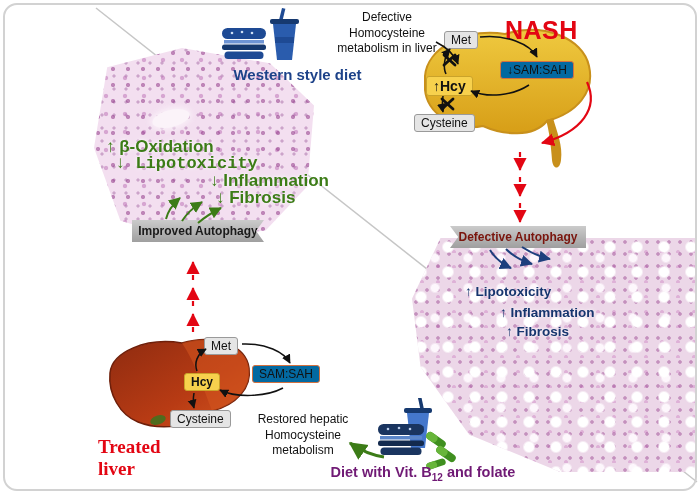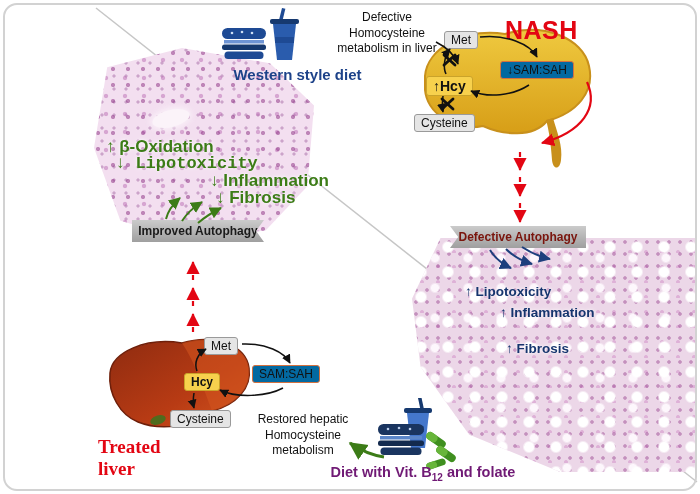--- a/index.html
+++ b/index.html
@@ -121,21 +121,21 @@
 
   <div class="mbox" style="left:444px; top:31px;">Met</div>
   <div class="mbox salmon" style="left:500px; top:61px;">↓SAM:SAH</div>
   <div class="mbox yellow big" style="left:426px; top:76px;">↑Hcy</div>
   <div class="mbox" style="left:414px; top:114px;">Cysteine</div>
 
   <div class="ribbon ribbon-notch-left defective-text" style="left:450px; top:226px; width:136px; height:22px;">Defective Autophagy</div>
 
   <div class="outcome blue" style="left:465px; top:284px;">↑ Lipotoxicity</div>
   <div class="outcome blue" style="left:500px; top:305px;">↑ Inflammation</div>
-  <div class="outcome blue" style="left:506px; top:324px;margin-top:17px;">↑ Fibrosis</div>
+  <div class="outcome blue" style="left:506px; top:324px;">↑ Fibrosis</div>
 
   <div class="outcome green" style="left:106px; top:137px;">↑ β-Oxidation</div>
   <div class="outcome green" style="left:115px; top:154px;font-family:Liberation Mono, monospace;">↓ Lipotoxicity</div>
   <div class="outcome green" style="left:210px; top:171px;">↓ Inflammation</div>
   <div class="outcome green" style="left:216px; top:188px;">↓ Fibrosis</div>
 
   <div class="ribbon ribbon-notch-right improved-text" style="left:132px; top:220px; width:132px; height:22px;">Improved Autophagy</div>
 
   <svg class="liver-svg" style="left:98px; top:328px;" width="160" height="110" viewBox="0 0 160 110">
     <defs>

